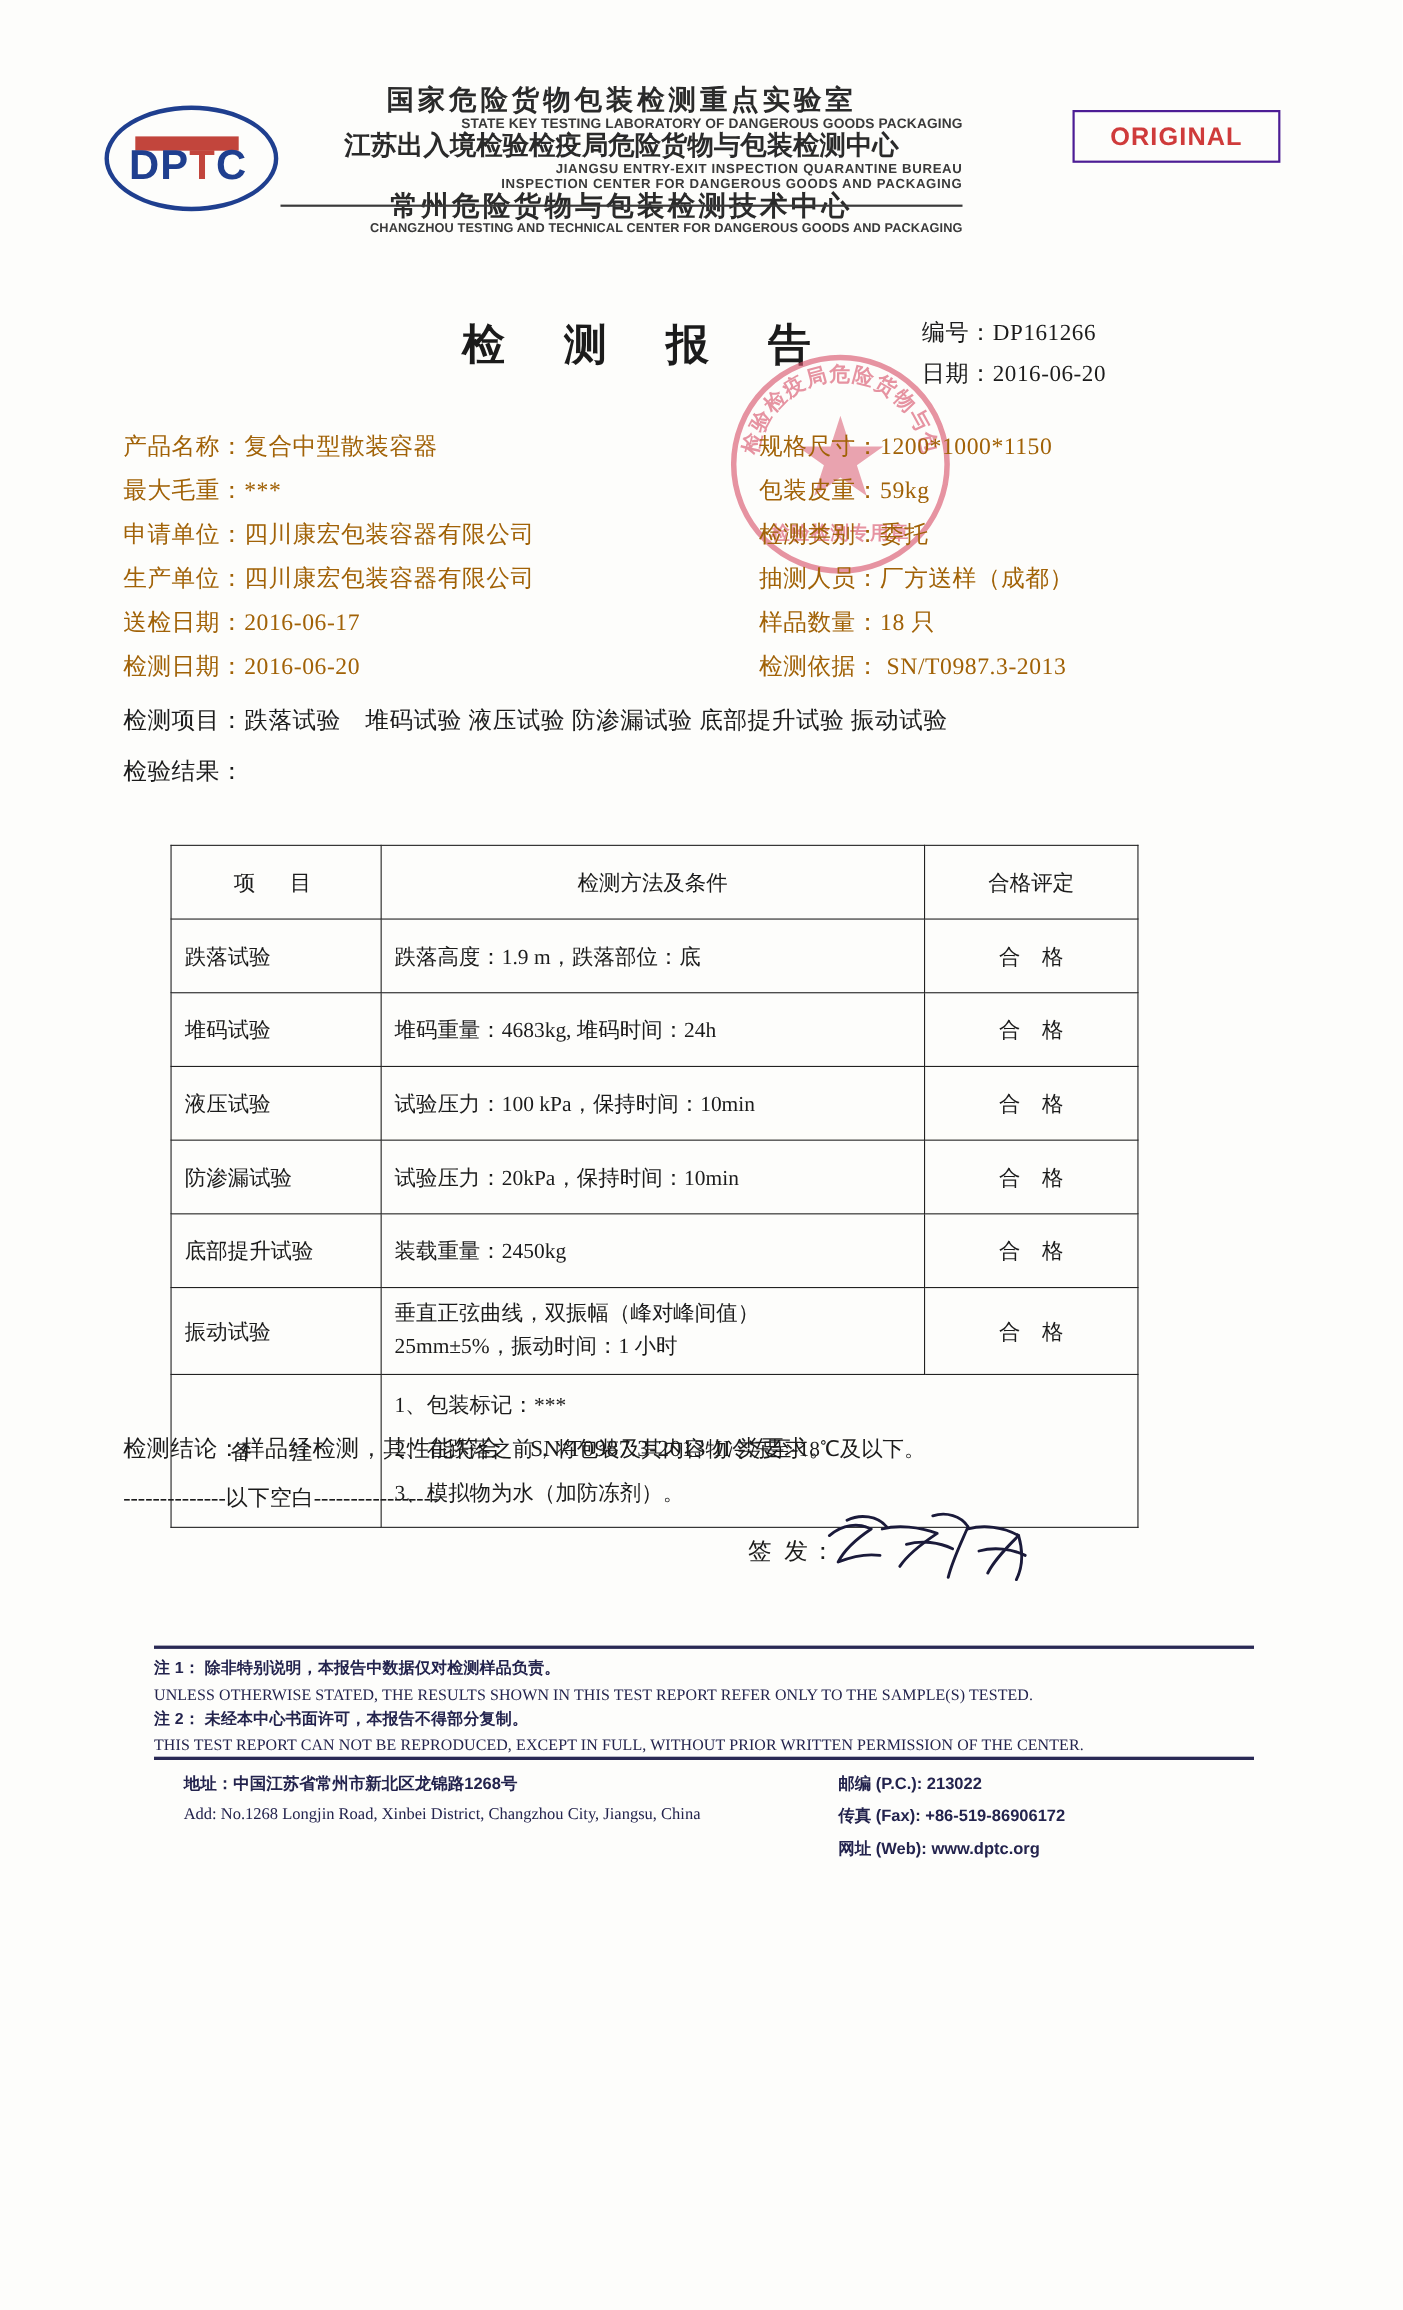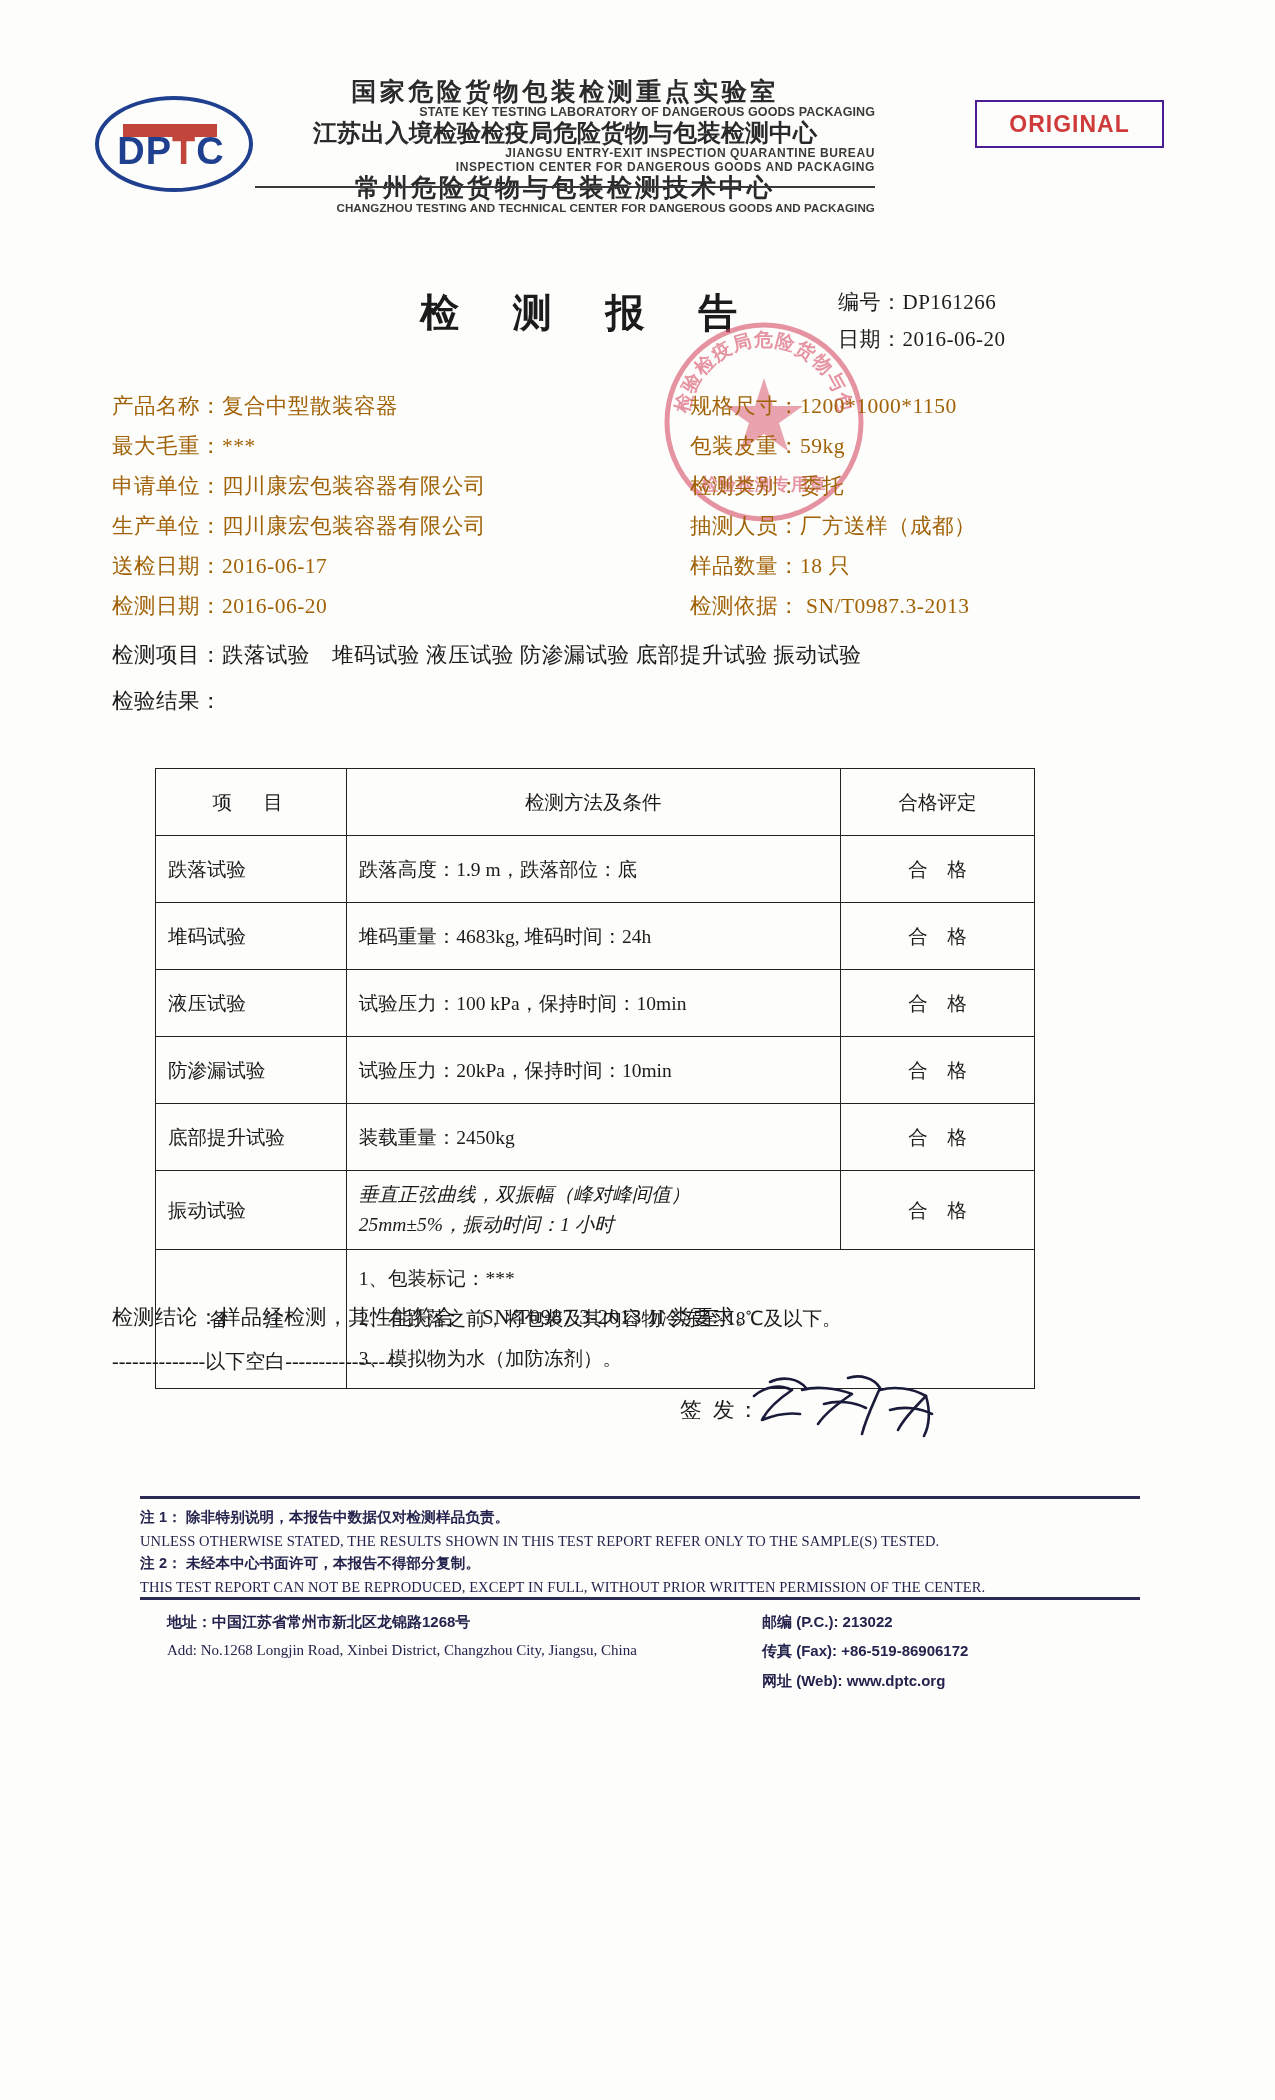--- a/index.html
+++ b/index.html
@@ -210,21 +210,21 @@
     border: 1.6px solid #222;
     padding: 9px 12px;
     vertical-align: middle;
   }
   .c-item { width: 175px; text-align: left; padding-left: 16px; }
   .c-method { width: 500px; text-align: left; padding-left: 16px; }
   .c-result { width: 180px; text-align: center; }
   .hdr td { text-align: center; font-weight: normal; }
   .hdr .c-item { text-align: center; letter-spacing: 6px; padding-left: 12px; }
   .rowtall td { height: 48px; }
-  .mline { line-height: 1.55; font-style: italic; }
+  .mline { line-height: 1.55; }
   .remark-item { text-align: center; letter-spacing: 8px; padding-left: 12px; vertical-align: top; padding-top: 14px;}
   .remark-cell { line-height: 2.05; padding-top: 10px; padding-bottom: 10px; }
 
   
   .conclusion {
     position: absolute;
     left: 112px; top: 1303px;
     font-size: 21px;
     white-space: nowrap;
     color: #1b1b1b;

